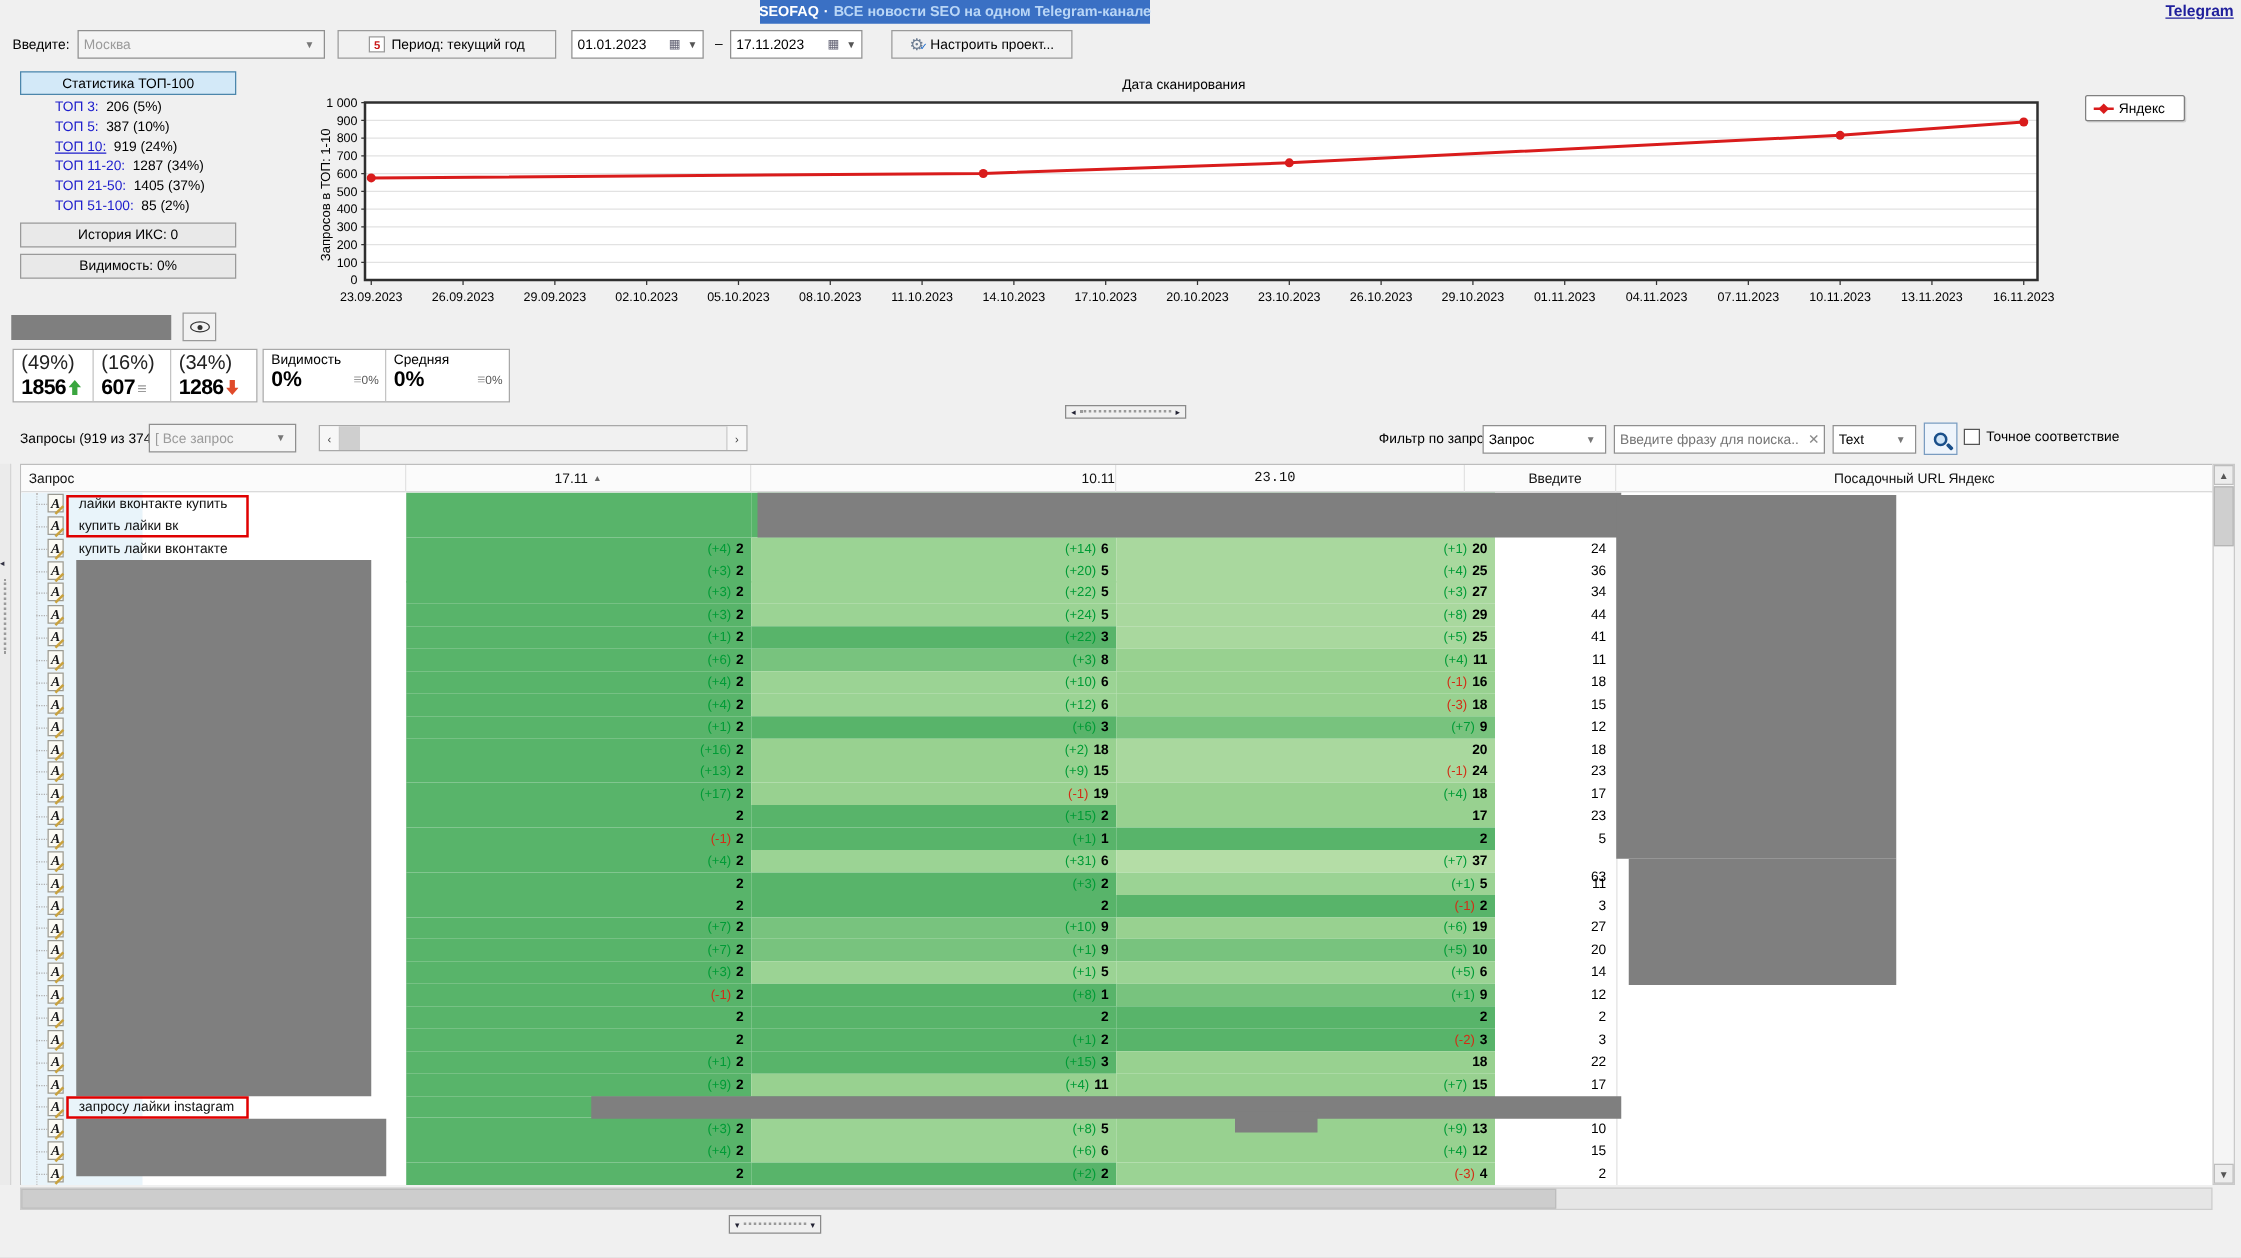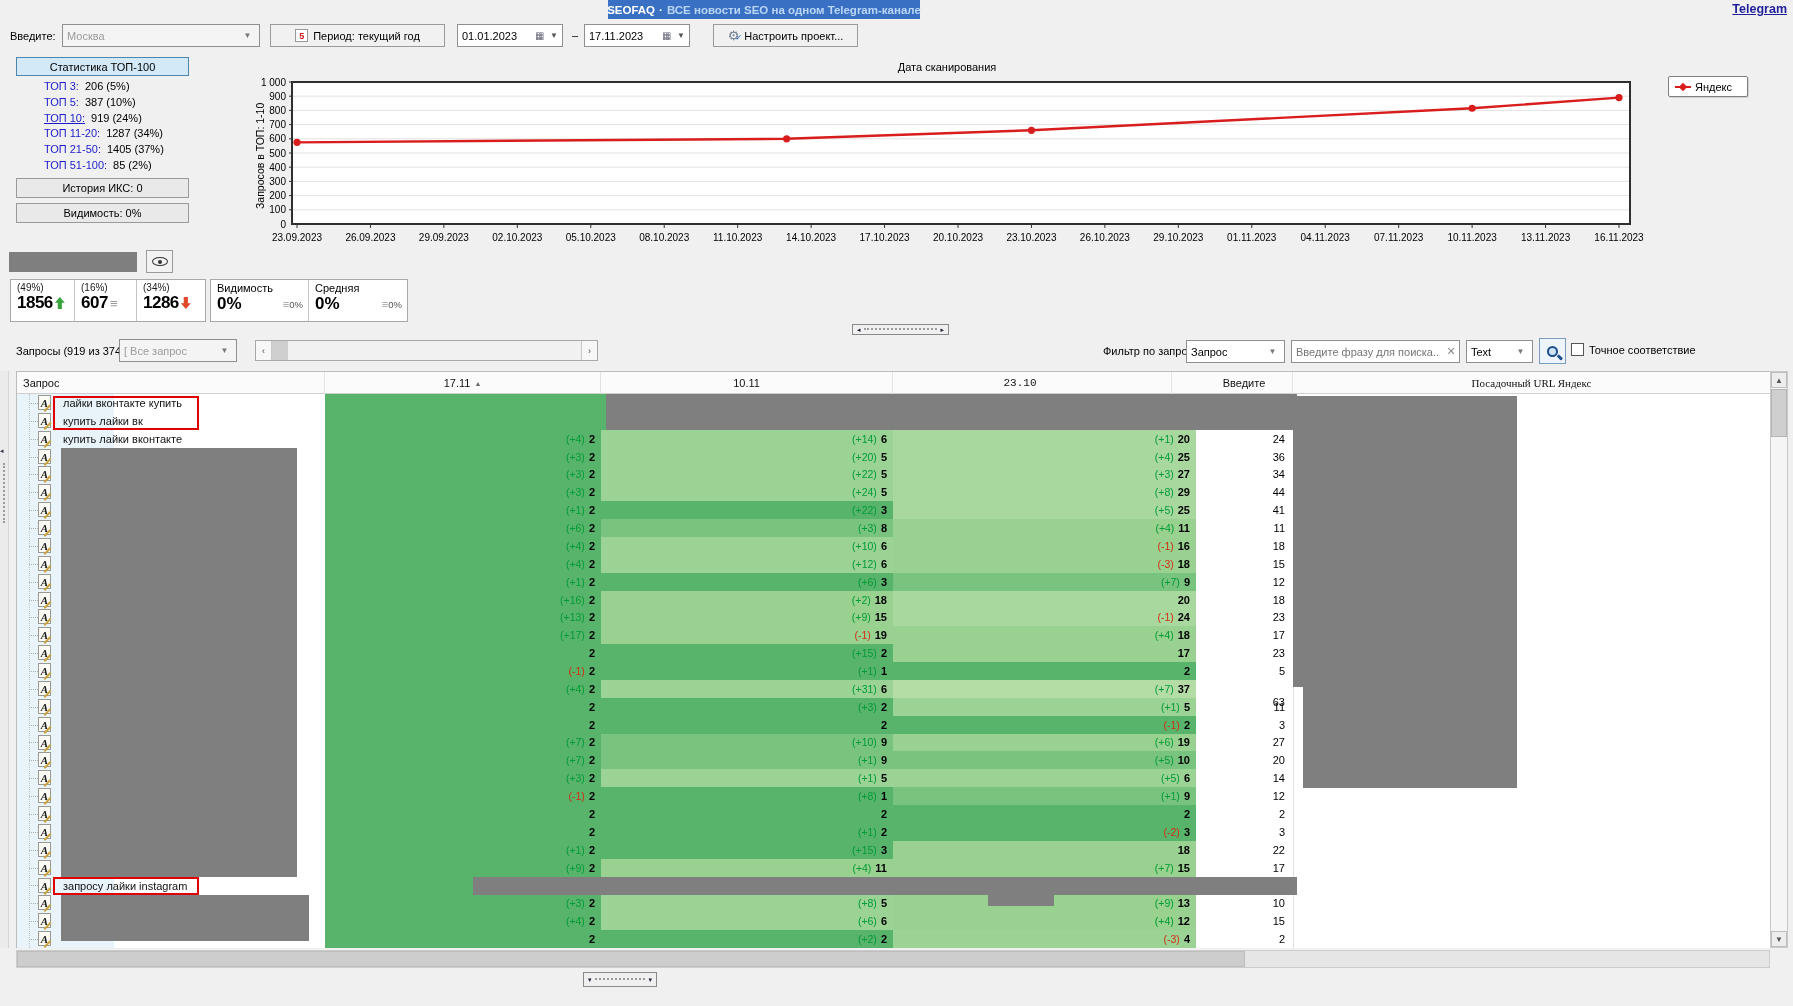--- a/index.html
+++ b/index.html
@@ -39,21 +39,21 @@
   .gbtn{position:absolute;left:16px;width:173px;height:20px;background:#e9e9e9;border:1px solid #9a9a9a;display:flex;align-items:center;justify-content:center;}
   #proj-redact{left:9px;top:252px;width:128px;height:20px;background:#7f7f7f;}
   #eye-btn{left:146px;top:250px;width:27px;height:23px;background:#f2f2f2;border:1px solid #9a9a9a;display:flex;align-items:center;justify-content:center;}
   .eye{width:16px;height:9px;border:1.5px solid #333;border-radius:50%;position:relative;}
   .eye:after{content:"";position:absolute;left:5px;top:1.5px;width:4px;height:4px;background:#333;border-radius:50%;}
 
   
   #cards{left:10px;top:279px;height:43px;display:flex;border:1px solid #a8a8a8;background:#fff;}
   .card{border-right:1px solid #c4c4c4;padding:2px 5px 0 6px;position:relative;}
   .card:last-child{border-right:none;}
-  .card .pc{font-size:10px;color:#222;}
+  .card .pc{font-size:16px;color:#222;}
   .card .vl{font-size:17px;font-weight:bold;letter-spacing:-0.5px;display:flex;align-items:center;gap:2px;}
   .tr-up,.tr-down{display:inline-block;width:10px;height:12px;}
   .tr-up{background:#3aa53f;clip-path:polygon(50% 0,100% 48%,71% 48%,71% 100%,29% 100%,29% 48%,0 48%);}
   .tr-down{background:#e04a2a;clip-path:polygon(50% 100%,100% 52%,71% 52%,71% 0,29% 0,29% 52%,0 52%);}
   .tr-flat{color:#9a9a9a;font-size:13px;font-weight:bold;}
   #metrics{left:210px;top:279px;height:43px;display:flex;border:1px solid #a8a8a8;background:#fff;}
   .metric{width:98px;border-right:1px solid #c4c4c4;padding:2px 5px 0 6px;}
   .metric:last-child{border-right:none;}
   .metric .vrow{display:flex;align-items:center;justify-content:space-between;}
   .metric .vl{font-size:17px;font-weight:bold;}
@@ -342,30 +342,30 @@
 
   <div id="grid" class="abs">
     <div id="ghead">
         <div class="hcell left" style="left: 0px; width: 308px;">
           <span>Запрос</span>
         </div>
         <div class="hcell" style="left: 308px; width: 276px;">
           <span>17.11</span>
           <span class="sort-ar">▲</span>
         </div>
-        <div class="hcell" style="left: 584px; width: 292px;">
+        <div class="hcell" style="left: 584px; width: 292px; justify-content: flex-end;">
           <span>10.11</span>
         </div>
         <div class="hcell" style="left: 852px; width: 303px; font-family: Liberation Mono, monospace;">
           <span>23.10</span>
         </div>
         <div class="hcell" style="left: 1179px; width: 97px;">
           <span>Введите</span>
         </div>
-        <div class="hcell" style="left: 1276px; width: 478px; font-family: Liberation Serif, serif;">
+        <div class="hcell" style="left: 1276px; width: 478px;">
           <span>Посадочный URL Яндекс</span>
         </div>
       </div>
     <div id="gbody">
         <div style="left: 1179px; top: 0px; width: 97px; height: 554px; background: rgb(233, 244, 250);"></div>
         <div class="colline" style="left: 308px;"></div>
         <div class="colline" style="left: 1276px;"></div>
         <div id="tree-trunk"></div>
         <div class="tree-dot" style="top: 8.93548px;"></div>
         <div class="qicon" style="top: 1px;">A</div>

